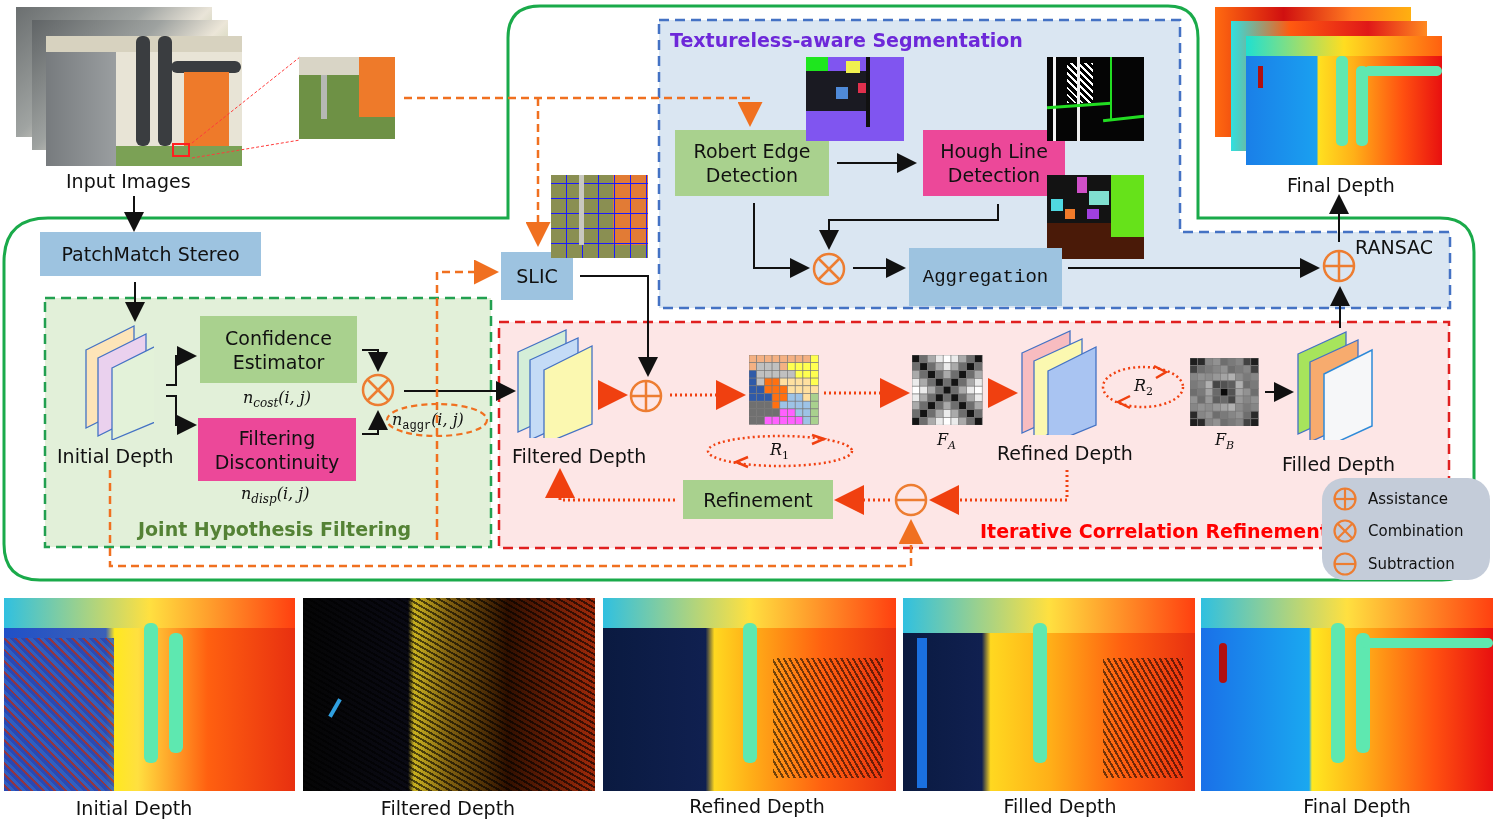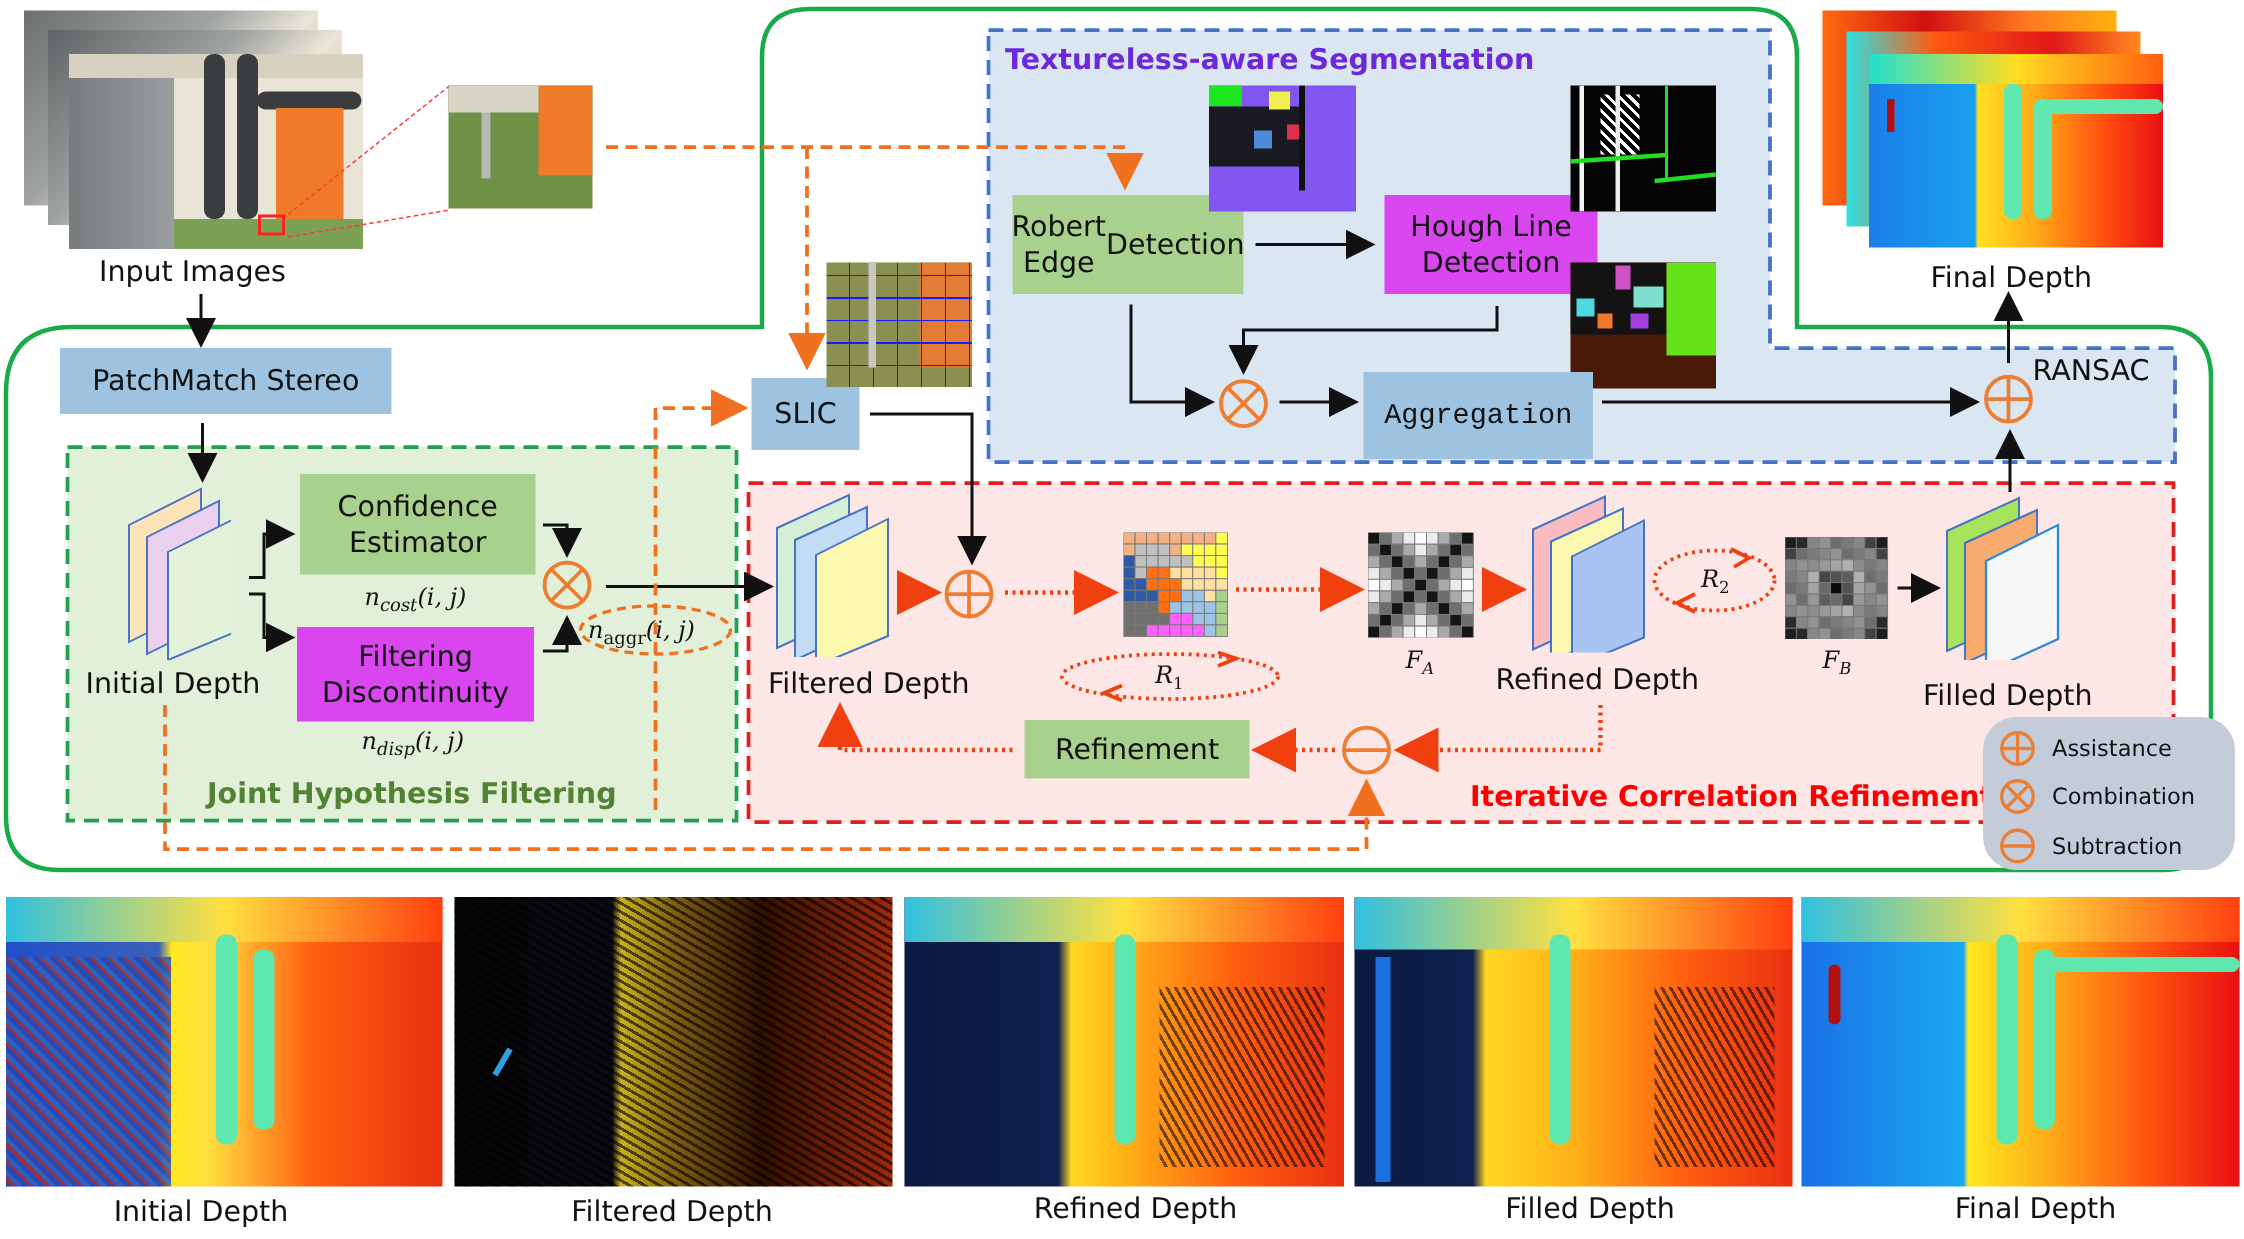--- a/index.html
+++ b/index.html
@@ -1,21 +1,21 @@
 <!DOCTYPE html>
 <html><head>
 <meta charset="utf-8">
 <style>
   html, body { margin:0; padding:0; background:#ffffff; }
   body { width:1496px; height:826px; position:relative; overflow:hidden; font-family:"DejaVu Sans", sans-serif; }
   .abs { position:absolute; }
   .box { position:absolute; display:flex; align-items:center; justify-content:center; text-align:center; color:#111; font-size:19px; line-height:24px; }
   .blue { background:#9dc3e0; }
   .green { background:#a9d18e; }
-  .orange { background:#d946ef; }
+  .orange { background:#ec4899; }
   .lbl { position:absolute; color:#111; font-size:19px; white-space:nowrap; }
   .math { position:absolute; font-family:"DejaVu Serif", serif; font-style:italic; color:#111; font-size:16px; white-space:nowrap; }
   .title-blue { color:#6d28d9; font-weight:bold; font-size:19px; }
   .title-green { color:#548235; font-weight:bold; font-size:19px; }
   .title-red { color:#ff0000; font-weight:bold; font-size:19px; }
   .photo { position:absolute; overflow:hidden; }
   .caption { position:absolute; font-size:19px; color:#111; text-align:center; width:300px; }
   .legend { position:absolute; left:1322px; top:478px; width:168px; height:102px; background:#c4ccd9; border-radius:22px; }
   .legend-row { position:absolute; left:10px; display:flex; align-items:center; font-size:15px; color:#111; }
   .legend-row svg { margin-right:10px; }
@@ -53,21 +53,21 @@
   <line x1="192" y1="158" x2="300" y2="140" stroke="#ff3b3b" stroke-width="1" stroke-dasharray="3,2"></line>
 </svg>
 <div class="photo" style="left:299px;top:57px;width:96px;height:82px;background:#6e9145;">
   <div class="abs" style="left:22px;top:0;width:6px;height:62px;background:#b6b8b4;"></div>
   <div class="abs" style="left:60px;top:0;width:36px;height:60px;background:#ee7a2a;"></div>
   <div class="abs" style="left:0;top:0;width:60px;height:18px;background:#d9d5c6;"></div>
 </div>
 
 <div class="abs title-blue" style="left:670px;top:29px;">Textureless-aware Segmentation</div>
 
-<div class="box green" style="left:675px;top:130px;width:154px;height:66px;flex-direction:row;">
+<div class="box green" style="left:675px;top:130px;width:154px;height:66px;flex-direction:column;">
   <span>Robert Edge</span>
   <span>Detection</span>
 </div>
 <div class="photo" style="left:806px;top:57px;width:98px;height:84px;background:#8055f0;">
   <div class="abs" style="left:0;top:0;width:22px;height:14px;background:#1ee61e;"></div>
   <div class="abs" style="left:0;top:14px;width:60px;height:40px;background:#1a1a22;"></div>
   <div class="abs" style="left:40px;top:4px;width:14px;height:12px;background:#f0f050;"></div>
   <div class="abs" style="left:30px;top:30px;width:12px;height:12px;background:#4f8ad8;"></div>
   <div class="abs" style="left:52px;top:26px;width:10px;height:10px;background:#e0304d;"></div>
   <div class="abs" style="left:60px;top:0;width:4px;height:70px;background:#111;"></div>
@@ -151,21 +151,21 @@
 <div class="math" style="left:241px;top:484px;">
   <span>n</span><sub style="font-size:12px;">disp</sub><span>(i, j)</span>
 </div>
 
 <svg class="abs" style="left:360px;top:372px" width="36" height="36">
   <circle cx="18" cy="18" r="15" fill="none" stroke="#ed7d31" stroke-width="2.5"></circle>
   <line x1="7" y1="7" x2="29" y2="29" stroke="#ed7d31" stroke-width="2.5"></line>
   <line x1="29" y1="7" x2="7" y2="29" stroke="#ed7d31" stroke-width="2.5"></line>
 </svg>
 <div class="math" style="left:392px;top:410px;">
-  <span>n</span><sub style="font-size:12px;font-style:normal;">aggr</sub><span>(i, j)</span>
+  <span>n</span><sub style="font-size:12px;font-style:normal;font-family:Liberation Mono, monospace;">aggr</sub><span>(i, j)</span>
 </div>
 <svg class="abs" style="left:384px;top:400px" width="106" height="40">
   <ellipse cx="53" cy="20" rx="50" ry="16" fill="none" stroke="#f07020" stroke-width="2.2" stroke-dasharray="6,4"></ellipse>
 </svg>
 
 <div class="abs title-green" style="left:138px;top:518px;">Joint Hypothesis Filtering</div>
 
 <svg class="abs" style="left:516px;top:328px" width="84" height="110">
   <polygon points="2,24 50,2 50,82 2,104" fill="#d4eed8" stroke="#4472c4" stroke-width="1.3"></polygon>
   <polygon points="14,32 62,10 62,90 14,112" fill="#c4dbf6" stroke="#4472c4" stroke-width="1.3"></polygon>

